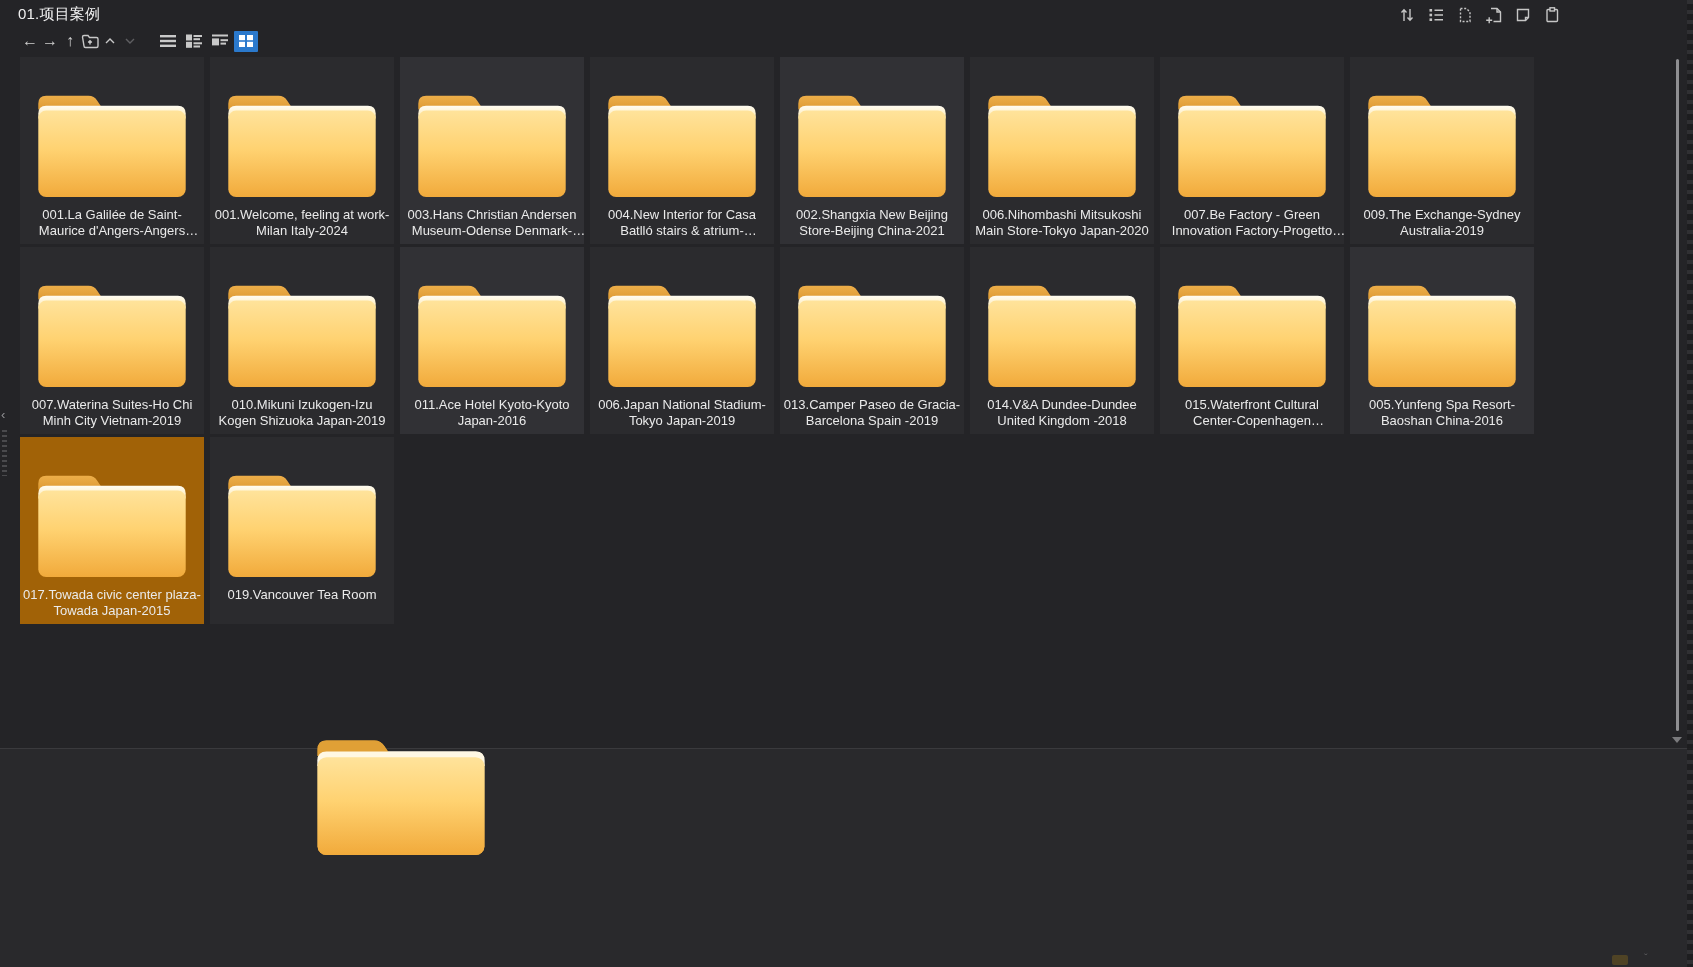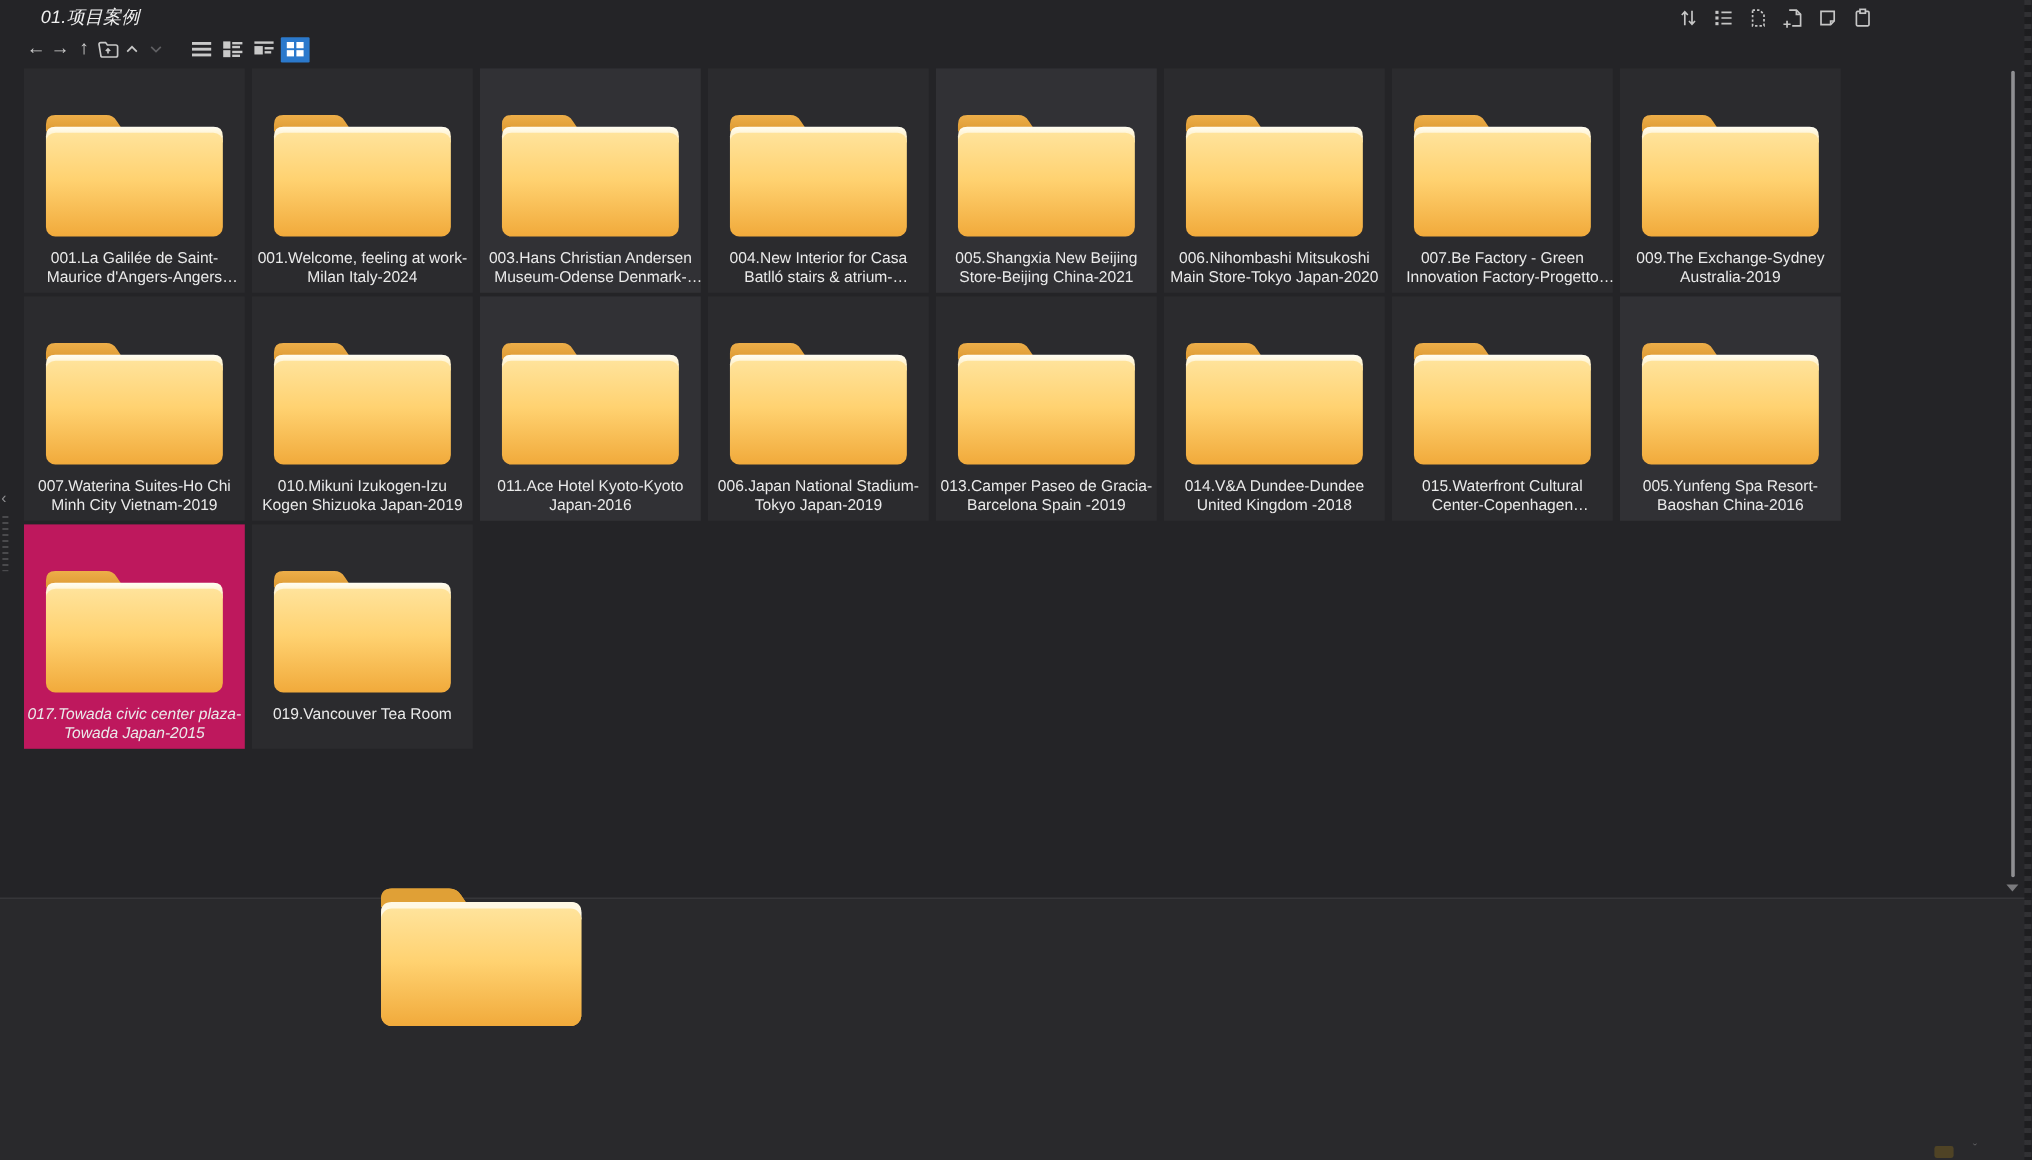--- a/index.html
+++ b/index.html
@@ -1,21 +1,21 @@
 <!DOCTYPE html>
 <html><head>
 <meta charset="utf-8">
 <style>
   * { margin:0; padding:0; box-sizing:border-box; }
   html,body { width:1693px; height:967px; overflow:hidden; background:#242427;
               font-family:"Liberation Sans", sans-serif; color:#e8e8e8; position:relative; }
 
   
   .titlebar { position:absolute; left:0; top:0; width:100%; height:28px; }
-  .page-title { position:absolute; left:34px; top:5px; font-size:15px; color:#f0f0f0; letter-spacing:.2px;font-style:italic; }
+  .page-title { position:absolute; left:18px; top:5px; font-size:15px; color:#f0f0f0; letter-spacing:.2px; }
   .top-icons { position:absolute; right:132px; top:6px; display:flex; gap:11px; }
   .ticon { width:18px; height:18px; display:flex; align-items:center; justify-content:center; cursor:pointer; }
   .ticon svg { stroke:#c6c6c6; fill:none; stroke-width:1.4; }
 
   
   .toolbar { position:absolute; left:20px; top:29px; height:24px; display:flex; align-items:center; }
   .nav-glyph { font-size:16px; color:#cfcfcf; width:20px; text-align:center; cursor:pointer; line-height:22px; }
   .nav-svg { width:20px; height:20px; display:flex; align-items:center; justify-content:center; cursor:pointer; }
   .nav-svg svg { stroke:#c8c8c8; fill:none; stroke-width:1.4; }
   .viewgroup { display:flex; margin-left:16px; gap:2px; }
@@ -23,21 +23,21 @@
   .vbtn svg { fill:#c9c9c9; }
   .vbtn.active { background:#2b79cc; }
   .vbtn.active svg { fill:#ffffff; }
 
   
   .grid { position:absolute; left:20px; top:57px; display:grid;
           grid-template-columns:repeat(8,190px); grid-auto-rows:190px; }
   .tile { width:184px; height:187px; background:#2b2b2e; display:flex; flex-direction:column;
           align-items:center; cursor:pointer; }
   .tile.state-light { background:#313135; }
-  .tile.state-hover { background:#be185d;font-style:italic; }
+  .tile.state-hover { background:#a16207; }
   .tile .folder { width:158px; height:114px; margin-top:30px; flex:none; }
   .caption { margin-top:6px; font-size:13px; line-height:15.5px; color:#eaeaea; text-align:center;
              padding:0 3px; display:-webkit-box; -webkit-line-clamp:2; -webkit-box-orient:vertical;
              overflow:hidden; width:100%; }
 
   
   .bottom-panel { position:absolute; left:0; top:748px; width:100%; height:219px;
                   background:#29292c; border-top:1px solid #3a3a3d; }
   .preview-folder { position:absolute; left:312px; top:726px; width:178px; height:138px; z-index:2; }
 
@@ -272,21 +272,21 @@
         </linearGradient>
         <linearGradient id="fg-strip" x1="0" y1="0" x2="0" y2="1">
           <stop offset="0" stop-color="#fffdf3"></stop>
             <stop offset="1" stop-color="#ffeab2"></stop>
         </linearGradient>
       </defs>
       <path d="M5 17 q0 -8 8 -8 h43 q6 0 9 5 l6 9 H5 z" fill="url(#fg-tab)"></path>
       <path d="M5 27 q0 -8 8 -8 h134 q8 0 8 8 v5 H5 z" fill="url(#fg-strip)"></path>
       <rect x="5" y="24" width="150" height="88" rx="8" fill="url(#fg-body)"></rect>
     </svg>
-    <div class="caption">005.Shangxia New Beijing Store-Beijing  China-2021</div>
+    <div class="caption">002.Shangxia New Beijing Store-Beijing  China-2021</div>
   </div>
 
   <div class="tile state-normal">
     <svg class="folder" viewBox="0 0 160 116">
       <defs>
         <linearGradient id="fg-tab" x1="0" y1="0" x2="0" y2="1">
           <stop offset="0" stop-color="#edae49"></stop>
             <stop offset="1" stop-color="#dd9a33"></stop>
         </linearGradient>
         <linearGradient id="fg-body" x1="0" y1="0" x2="0" y2="1">

